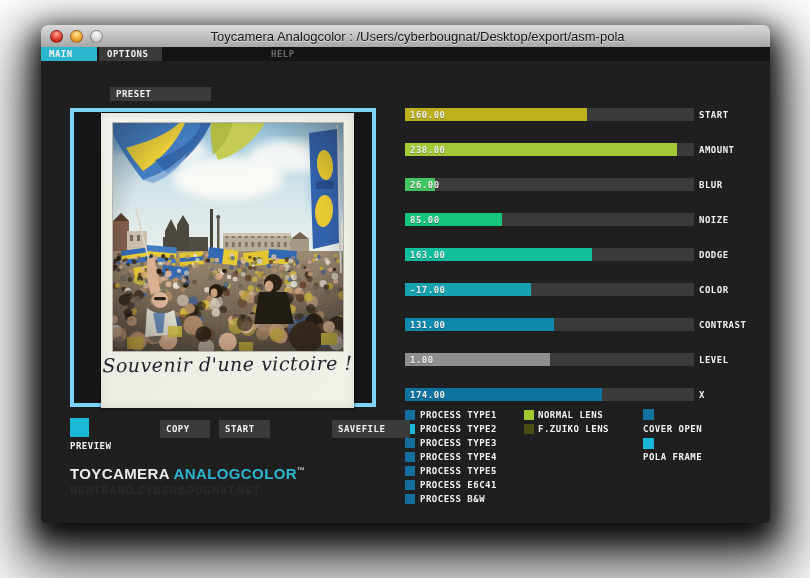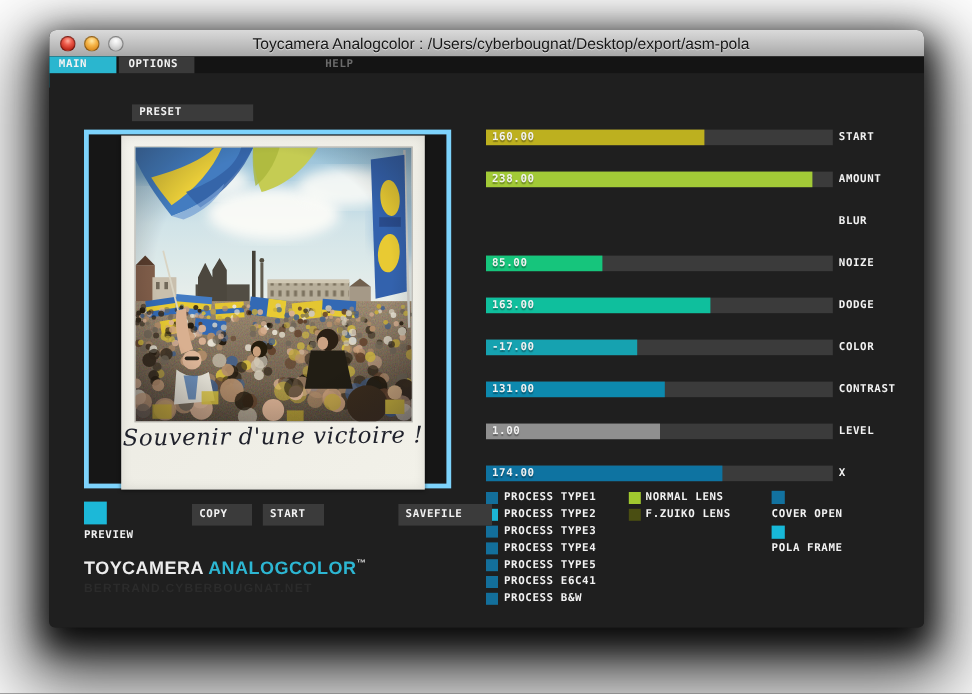--- a/index.html
+++ b/index.html
@@ -615,20 +615,24 @@
         <span class="slabel px">START</span>
       </div>
     <div class="slider-row" style="top:82px">
         <div class="track">
           <div class="fill" style="width: 94%; background: rgb(162, 202, 55);"></div>
           <span class="sval px">238.00</span>
         </div>
         <span class="slabel px">AMOUNT</span>
       </div>
     <div class="slider-row" style="top:117px">
+        <div class="track">
+          <div class="fill" style="width: 10.5%; background: rgb(67, 197, 97);"></div>
+          <span class="sval px">26.00</span>
+        </div>
         <span class="slabel px">BLUR</span>
       </div>
     <div class="slider-row" style="top:152px">
         <div class="track">
           <div class="fill" style="width: 33.5%; background: rgb(22, 197, 124);"></div>
           <span class="sval px">85.00</span>
         </div>
         <span class="slabel px">NOIZE</span>
       </div>
     <div class="slider-row" style="top:187px">

